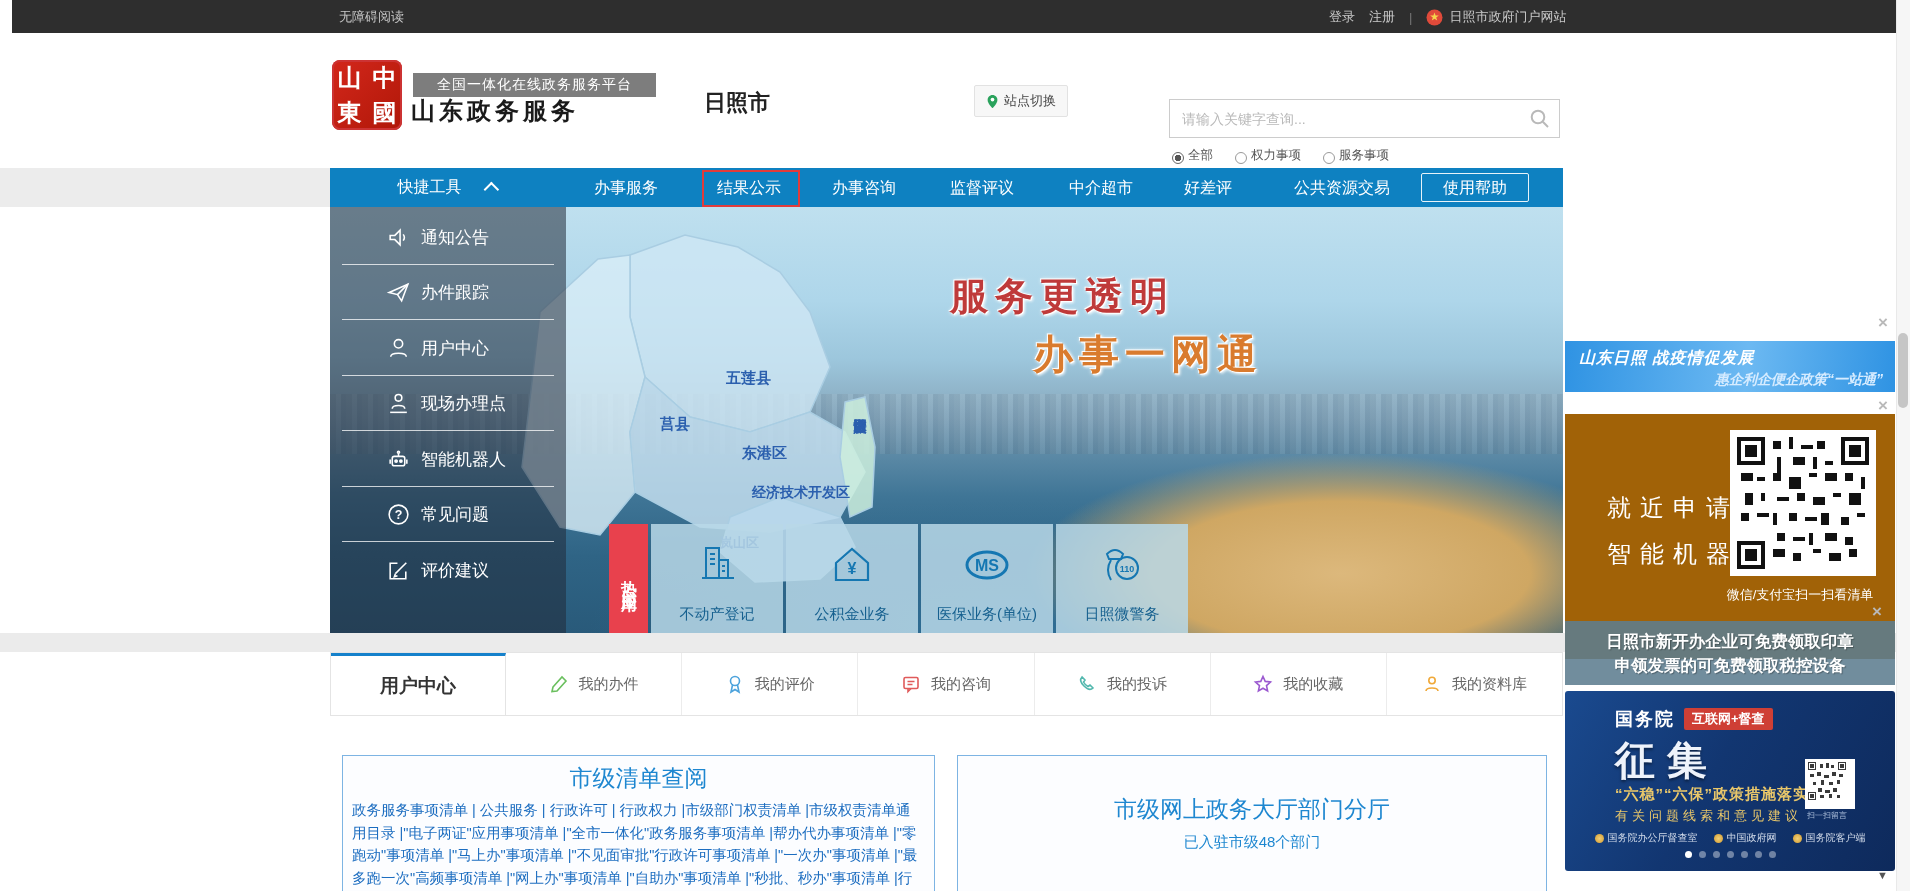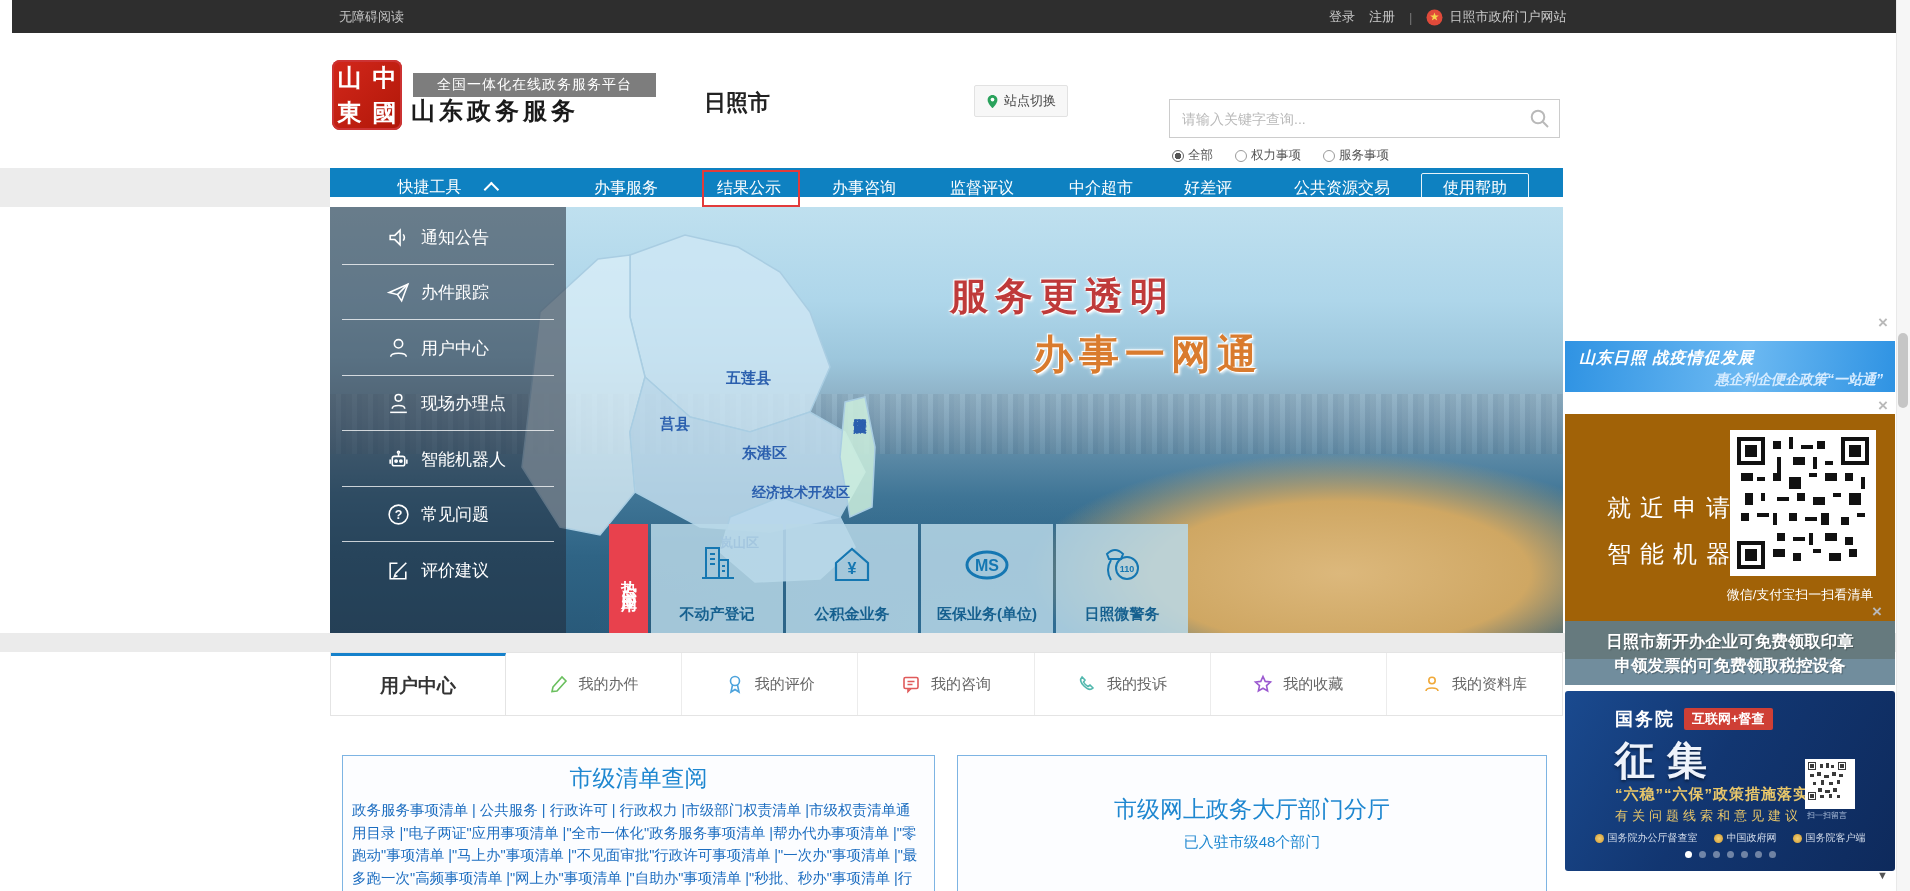--- a/index.html
+++ b/index.html
@@ -25,23 +25,23 @@
        display:flex;align-items:center;justify-content:center;gap:5px;font-size:13px;color:#444;cursor:pointer;left:974px}
   .search-box{left:839px;top:33px;width:391px;height:39px;left:1169px;top:66px}
   .search-box input{width:100%;height:100%;box-sizing:border-box;border:1px solid #ccc;padding:0 40px 0 12px;
        font-size:14px;color:#555;font-family:inherit;outline:none}
   .search-box input::placeholder{color:#b9b9b9}
   .search-ico{position:absolute;right:10px;top:9px;cursor:pointer}
   .scope-row{left:1172px;top:114px;display:flex;gap:22px;font-size:12.5px;color:#555;align-items:center}
   .radio{width:12px;height:12px;border:1px solid #9a9a9a;border-radius:50%;display:inline-block;vertical-align:-2px;
          margin-right:4px;box-sizing:border-box;background:#fff}
   .radio.on{border-color:#666;background:radial-gradient(circle,#555 0 3px,#fff 3.5px)}
-  .scope-item{cursor:pointer;display:flex;align-items:center}
-  
-  .navbar{left:330px;top:168px;width:1233px;height:29px;background:#0e81c1;color:#fff;font-size:16px}
+  .scope-item{cursor:pointer;display:flex;align-items:flex-end}
+  
+  .navbar{left:330px;top:168px;width:1233px;height:39px;background:#0e81c1;color:#fff;font-size:16px}
   .nav-left-strip{left:0;top:168px;width:330px;height:39px;background:#ececec}
   .quicktools{left:0;top:0;width:236px;height:39px;display:flex;align-items:center;justify-content:center;gap:26px;cursor:pointer}
   .caret{width:9px;height:9px;border-left:2px solid #fff;border-top:2px solid #fff;transform:rotate(45deg) translateY(3px)}
   .nav-item{top:0;height:39px;line-height:39px;transform:translateX(-50%);cursor:pointer;white-space:nowrap}
   .help-btn{left:1091px;top:5px;width:106px;height:27px;line-height:27px;text-align:center;
        border:1px solid rgba(255,255,255,.9);border-radius:2px;cursor:pointer}
   .hl-box{left:372px;top:2px;width:94px;height:33px;border:2px solid #e23b3b;pointer-events:none}
   
   .banner{left:330px;top:207px;width:1233px;height:426px;overflow:hidden}
   .photo{position:absolute;inset:0;
@@ -60,21 +60,21 @@
   .qmenu{left:0;top:0;width:236px;height:426px;background:rgba(32,42,56,.55)}
   .qitem{position:absolute;left:0;width:236px;height:42px;display:flex;align-items:center;gap:10px;
      padding-left:56px;box-sizing:border-box;color:#fff;font-size:17px;cursor:pointer}
   .qsep{position:absolute;left:12px;width:212px;height:1px;background:rgba(255,255,255,.75)}
   .hotapps{left:279px;top:317px;height:109px;display:flex}
   .ribbon{width:39px;height:109px;background:#e8414d;color:#fff;font-size:16px;font-weight:bold;
      display:flex;flex-direction:column;align-items:center;justify-content:center;gap:4px}
   .tile{width:132px;height:109px;margin-left:3px;background:rgba(185,216,232,.85);cursor:pointer;
      display:flex;flex-direction:column;align-items:center;justify-content:flex-end;padding-bottom:9px;box-sizing:border-box}
   .tile .t-ico{flex:1;display:flex;align-items:center;justify-content:center}
-  .tile .t-label{color:#16608f;font-size:15px;font-weight:bold;white-space:nowrap}
+  .tile .t-label{color:#16608f;font-size:15px;font-weight:normal;white-space:nowrap}
   .grayband{left:0;top:633px;width:1910px;height:19px;background:#ebebeb}
   
   .tabs{left:330px;top:652px;width:1233px;height:64px;background:#fff;border:1px solid #e4e4e4;box-sizing:border-box;display:flex}
   .tab-active{width:175px;border-top:3px solid #1581cb;border-right:1px solid #e4e4e4;box-sizing:border-box;
      display:flex;align-items:center;justify-content:center;font-size:19px;font-weight:bold;color:#333;cursor:pointer}
   .tab{flex:1;display:flex;align-items:center;justify-content:center;gap:10px;font-size:15px;color:#666;
      border-right:1px solid #ececec;cursor:pointer}
   .tab:last-child{border-right:none}
   
   .panel{border:1px solid #7db4e3;background:#fcfdff;box-sizing:border-box}

